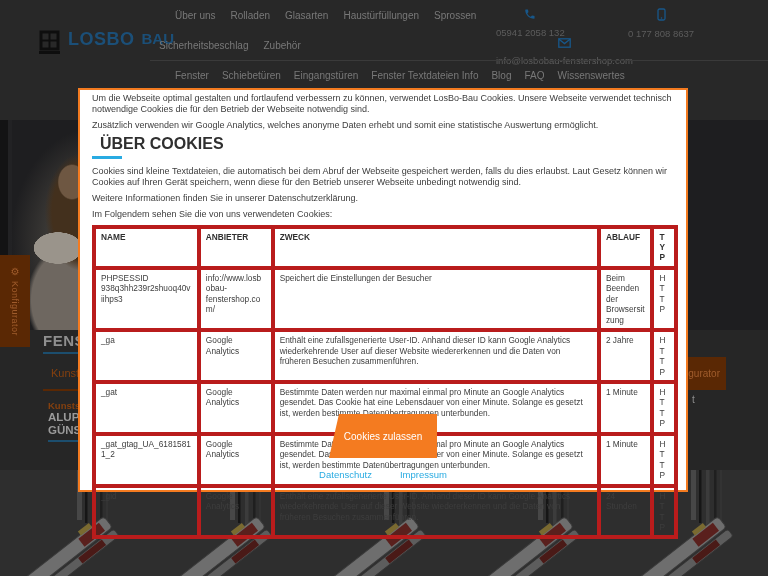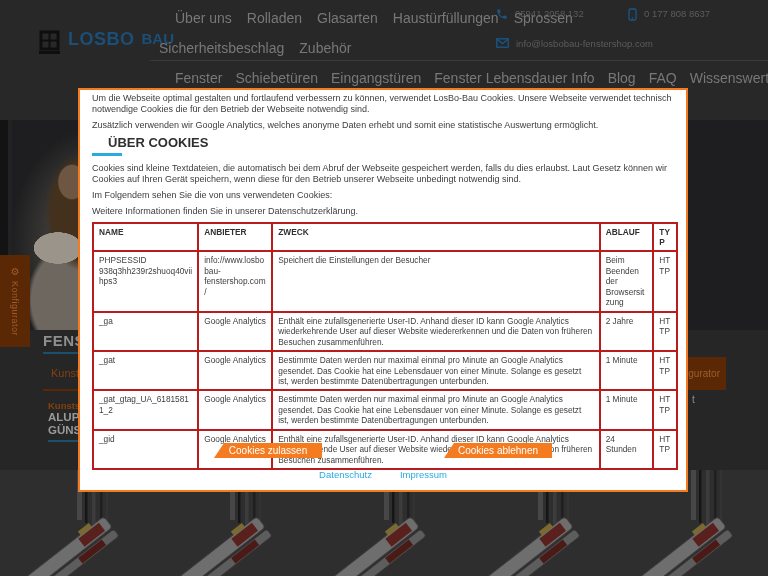--- a/index.html
+++ b/index.html
@@ -5,27 +5,27 @@
   html,body{margin:0;padding:0;background:#111;}
   .stage{position:relative;width:768px;height:576px;overflow:hidden;
          background:#262626;font-family:"Liberation Sans",sans-serif;}
 
   
   .hdr{position:absolute;top:0;left:0;width:768px;height:120px;background:#282828;}
   .logo{position:absolute;left:38px;top:30px;display:flex;align-items:flex-start;gap:6px;}
   .logo svg{display:block;}
   .logo-word{font-size:18px;font-weight:bold;color:#1b4f78;letter-spacing:.5px;line-height:1;}
   .logo-sub{font-size:15px;font-weight:bold;color:#1b4f78;margin-left:1px;}
-  .nav{position:absolute;display:flex;gap:15px;font-size:14px;color:#787878;}
+  .nav{position:absolute;display:flex;gap:15px;font-size:10px;color:#787878;}
   .nav span{white-space:nowrap;}
   .nav1{left:175px;top:10px;}
   .nav2{left:159px;top:40px;}
   .nav3{left:175px;top:70px;gap:13px;}
   .hdr-div{position:absolute;left:150px;right:0;top:60px;height:1px;background:#3a3a3a;}
-  .contact{position:absolute;display:flex;align-items:flex-start;gap:7px;font-size:9.5px;color:#5c5c5c;}
+  .contact{position:absolute;display:flex;align-items:center;gap:7px;font-size:9.5px;color:#5c5c5c;flex-direction:column;}
   .c-phone{left:496px;top:8px;}
   .c-mobile{left:612px;top:8px;padding-left:16px;}
   .c-mail{left:496px;top:38px;}
 
   .hero{position:absolute;top:120px;left:0;width:768px;height:210px;
         background:
          radial-gradient(40px 26px at 58px 128px,#9a948b 60%,rgba(0,0,0,0) 61%),
          radial-gradient(24px 30px at 72px 62px,#6e5742 55%,rgba(0,0,0,0) 60%),
          radial-gradient(60px 95px at 82px 92px,#43301d 50%,rgba(0,0,0,0) 62%),
          radial-gradient(70px 90px at 70px 180px,#6e6760 55%,rgba(0,0,0,0) 62%),
@@ -55,30 +55,30 @@
 
   .products{position:absolute;left:0;top:470px;width:768px;height:106px;background:#2e2e2e;
             display:flex;justify-content:space-around;align-items:flex-start;}
   .product{width:100px;height:106px;}
 
   
   .modal{position:absolute;left:78px;top:88px;width:610px;height:404px;background:#ffffff;
          border:2px solid #f47b20;box-sizing:border-box;padding:3px 12px;z-index:10;
          color:#3d3d3d;}
   .modal p{margin:0 0 5px 0;font-size:9px;line-height:1.2;}
-  .m-head{font-size:13px;font-weight:bold;color:#2f2f2f;margin:4px 0 3px 16px;}
+  .m-head{font-size:16px;font-weight:bold;color:#2f2f2f;margin:4px 0 3px 8px;}
   .m-ul{width:30px;height:3px;background:#29abe2;margin-bottom:7px;}
   table.cookies{border-collapse:collapse;table-layout:fixed;width:586px;margin-top:2px;}
-  table.cookies th,table.cookies td{border:2px solid #b91c1c;font-size:8.3px;line-height:1.26;
+  table.cookies th,table.cookies td{border:4px solid #b91c1c;font-size:8.3px;line-height:1.26;
          padding:3px 5px;vertical-align:top;text-align:left;overflow-wrap:anywhere;}
   table.cookies th{font-weight:bold;color:#2f2f2f;}
   .col0{width:98px;}.col1{width:69px;}.col2{width:305px;}.col3{width:50px;}.col4{width:22px;}
   td.zweck{text-align:justify;}
   .btn-row{position:absolute;left:12px;right:12px;bottom:32px;display:flex;justify-content:space-evenly;}
-  .c-btn{width:108px;height:15px;background:#f47b20;color:#ffffff;border:none;font-size:10px;
+  .c-btn{width:108px;height:44px;background:#f47b20;color:#ffffff;border:none;font-size:10px;
          font-family:"Liberation Sans",sans-serif;cursor:pointer;
          clip-path:polygon(10px 0,100% 0,100% 100%,0 100%);}
   .link-row{position:absolute;left:12px;right:12px;bottom:10px;display:flex;justify-content:center;gap:28px;}
   .m-link{font-size:9.5px;color:#29abe2;cursor:pointer;text-decoration:none;}
   .ico{display:block;}
 </style>
 </head>
 <body>
 
 <div class="stage">
@@ -135,21 +135,21 @@
       </span>
       <span>info@losbobau-fenstershop.com</span>
     </div>
 
     <div class="hdr-div"></div>
 
     <div class="nav nav3">
       <span>Fenster</span>
       <span>Schiebetüren</span>
       <span>Eingangstüren</span>
-      <span>Fenster Lebensdauer Info</span>
+      <span>Fenster Textdateien Info</span>
       <span>Blog</span>
       <span>FAQ</span>
       <span>Wissenswertes</span>
     </div>
   </div>
 
   <div class="hero"></div>
 
   <div class="ribbon">
     <span class="gear">⚙</span>
@@ -258,22 +258,22 @@
       </svg>
     </div>
   </div>
 
   <div class="modal">
     <p>Um die Webseite optimal gestalten und fortlaufend verbessern zu können, verwendet LosBo-Bau Cookies. Unsere Webseite verwendet technisch notwendige Cookies die für den Betrieb der Webseite notwendig sind.</p>
     <p>Zusätzlich verwenden wir Google Analytics, welches anonyme Daten erhebt und somit eine statistische Auswertung ermöglicht.</p>
     <div class="m-head">ÜBER COOKIES</div>
     <div class="m-ul"></div>
     <p>Cookies sind kleine Textdateien, die automatisch bei dem Abruf der Webseite gespeichert werden, falls du dies erlaubst. Laut Gesetz können wir Cookies auf Ihren Gerät speichern, wenn diese für den Betrieb unserer Webseite unbedingt notwendig sind.</p>
+    <p>Weitere Informationen finden Sie in unserer Datenschutzerklärung.</p>
     <p>Im Folgendem sehen Sie die von uns verwendeten Cookies:</p>
-    <p>Weitere Informationen finden Sie in unserer Datenschutzerklärung.</p>
 
     <table class="cookies">
       <colgroup>
         <col class="col0">
           <col class="col1">
           <col class="col2">
           <col class="col3">
           <col class="col4">
       </colgroup>
       <thead>
@@ -319,21 +319,20 @@
             <td>Google Analytics</td>
             <td class="zweck">Enthält eine zufallsgenerierte User-ID. Anhand dieser ID kann Google Analytics wiederkehrende User auf dieser Website wiedererkennen und die Daten von früheren Besuchen zusammenführen.</td>
             <td>24 Stunden</td>
             <td>HTTP</td>
           </tr>
         </tbody>
     </table>
 
     <div class="btn-row">
       <button class="c-btn">Cookies zulassen</button>
-      <button class="c-btn">Cookies ablehnen</button>
     </div>
     <div class="link-row">
       <a class="m-link">Datenschutz</a>
       <a class="m-link">Impressum</a>
     </div>
   </div>
 
 </div>
 
 </body></html>

